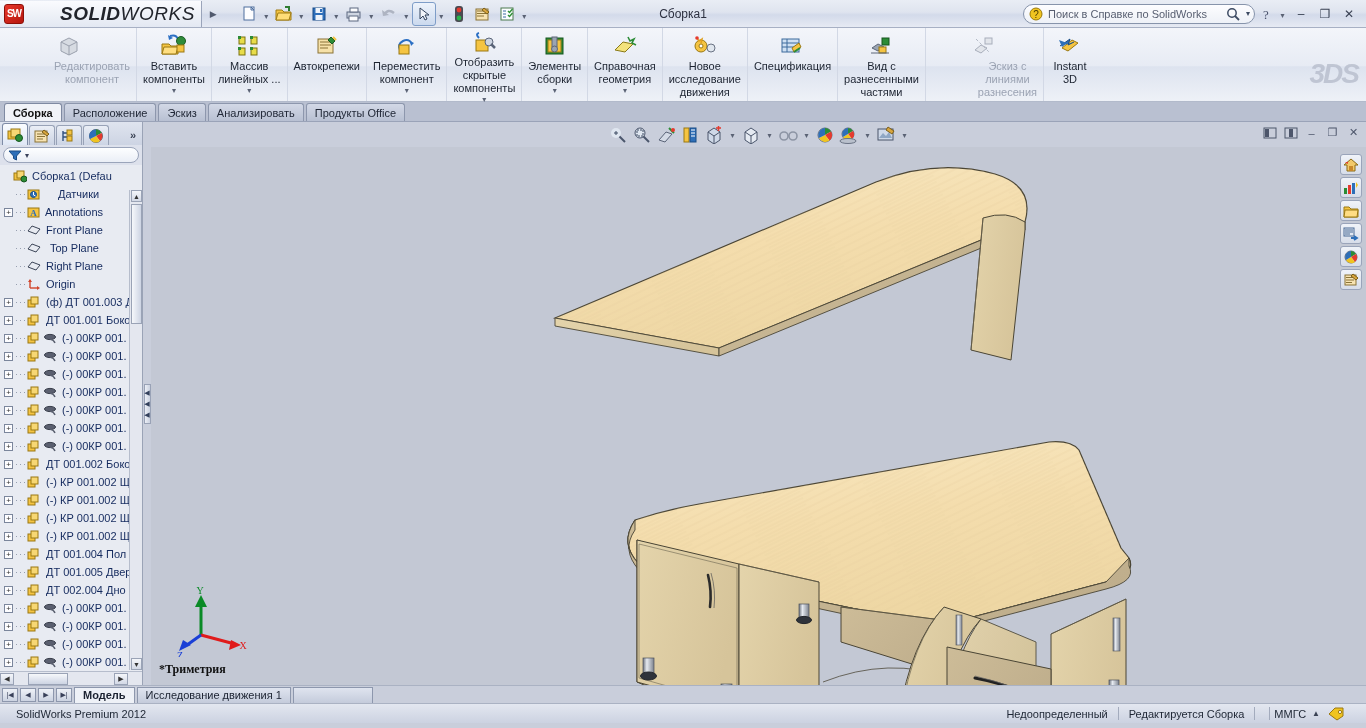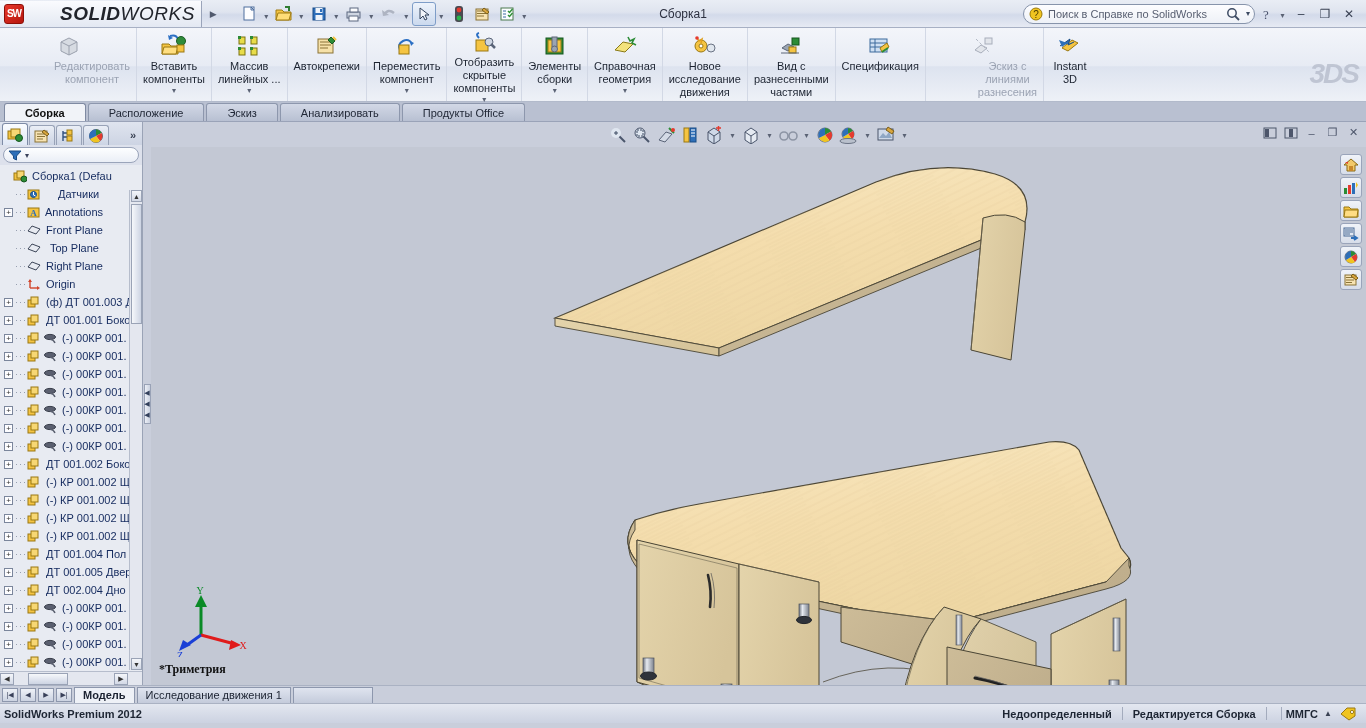--- a/index.html
+++ b/index.html
@@ -78,21 +78,21 @@
     font-style:italic;letter-spacing:-2px;opacity:.8;
   }
 
   
   .cmdtabs{
     height:20px;width:1366px;background:#b9c0d1;
     display:flex;align-items:flex-end;padding-left:4px;gap:2px;
     border-bottom:1px solid #9aa3b8;
   }
   .ctab{
-    height:18px;padding:0 20px;display:flex;align-items:center;
+    height:18px;padding:0 8px;display:flex;align-items:center;
     background:linear-gradient(to bottom,#d2d8e6,#b8c0d2);
     border:1px solid #8d97ad;border-bottom:none;
     border-radius:3px 3px 0 0;font-size:11px;color:#222938;
   }
   .ctab.active{
     background:#f1f3f8; font-weight:bold; color:#111;
     border-color:#7f8aa2;
   }
 
   
@@ -212,21 +212,21 @@
   }
   .btab.active{ background:#eef1f7; font-weight:bold; }
   .btab-fill{ flex:0 0 80px;height:16px;border:1px solid #8d97ad;border-bottom:none;
               background:linear-gradient(to bottom,#dfe4ef,#c4cbdb);}
 
   
   .statusbar{
     height:20px;width:1366px;
     background:linear-gradient(to bottom,#e3e7f0,#ccd2e1);
     border-top:1px solid #aab2c3;
-    display:flex;align-items:center;font-size:11px;color:#1d2533;padding:0 4px;font-weight:bold;
+    display:flex;align-items:center;font-size:11px;color:#1d2533;padding:0 16px;
   }
   .sb-sep{ width:1px;height:13px;background:#a3abbd;margin:0 10px;}
   .sb-right{ margin-left:auto;display:flex;align-items:center;}
 </style>
 </head>
 <body>
 
 <div class="titlebar">
   <div class="sw-logo">
     <div class="sw-cube">SW</div>
@@ -451,40 +451,40 @@
           <circle cx="20" cy="14" r="4" fill="#e0e6ee" stroke="#6a7384"></circle>
           <path d="M6 4 l2 3 l3 -2 l-1 4" stroke="#e0a020" stroke-width="1.5" fill="none"></path>
           <circle cx="6" cy="4" r="1.8" fill="#e53a2e"></circle>
         </svg>
       </div>
     <div class="rlbl">Новое<br>исследование<br>движения</div>
   </div>
 
   <div class="rbtn">
     <div class="ricon">
+      <svg width="28" height="24">
+          <rect x="4" y="5" width="17" height="13" fill="#cfe0f2" stroke="#3d6a9c"></rect>
+          <path d="M4 9 h17 M9 5 v13 M4 13 h17" stroke="#3d6a9c"></path>
+          <path d="M14 14 l7 -5 l2 4 l-7 5 z" fill="#f5c442" stroke="#9a7812"></path>
+          <path d="M16 18 l6 -4" stroke="#2c8c36" stroke-width="2"></path>
+        </svg>
+      </div>
+    <div class="rlbl">Спецификация</div>
+  </div>
+
+  <div class="rbtn">
+    <div class="ricon">
       <svg width="26" height="24">
           <path d="M4 14 l6 -4 l6 3 l-6 4 z" fill="#9aa4b2" stroke="#5c6678"></path>
           <rect x="14" y="4" width="7" height="7" fill="#2c8c36" stroke="#17561f"></rect>
           <rect x="11" y="13" width="7" height="6" fill="#f5c442" stroke="#9a7812"></rect>
           <path d="M3 19 l18 0" stroke="#5c6678"></path>
         </svg>
       </div>
     <div class="rlbl">Вид с<br>разнесенными<br>частями</div>
-  </div>
-
-  <div class="rbtn">
-    <div class="ricon">
-      <svg width="28" height="24">
-          <rect x="4" y="5" width="17" height="13" fill="#cfe0f2" stroke="#3d6a9c"></rect>
-          <path d="M4 9 h17 M9 5 v13 M4 13 h17" stroke="#3d6a9c"></path>
-          <path d="M14 14 l7 -5 l2 4 l-7 5 z" fill="#f5c442" stroke="#9a7812"></path>
-          <path d="M16 18 l6 -4" stroke="#2c8c36" stroke-width="2"></path>
-        </svg>
-      </div>
-    <div class="rlbl">Спецификация</div>
   </div>
 
   <div class="rbtn dim">
     <div class="ricon">
       <svg width="26" height="24">
           <path d="M4 16 l6 -5 l6 3 l-6 5 z" fill="#e2e5eb" stroke="#a8aebb"></path>
           <rect x="14" y="4" width="7" height="6" fill="#e2e5eb" stroke="#a8aebb"></rect>
           <path d="M5 5 l14 14" stroke="#b4bac6" stroke-dasharray="3 2"></path>
         </svg>
       </div>

